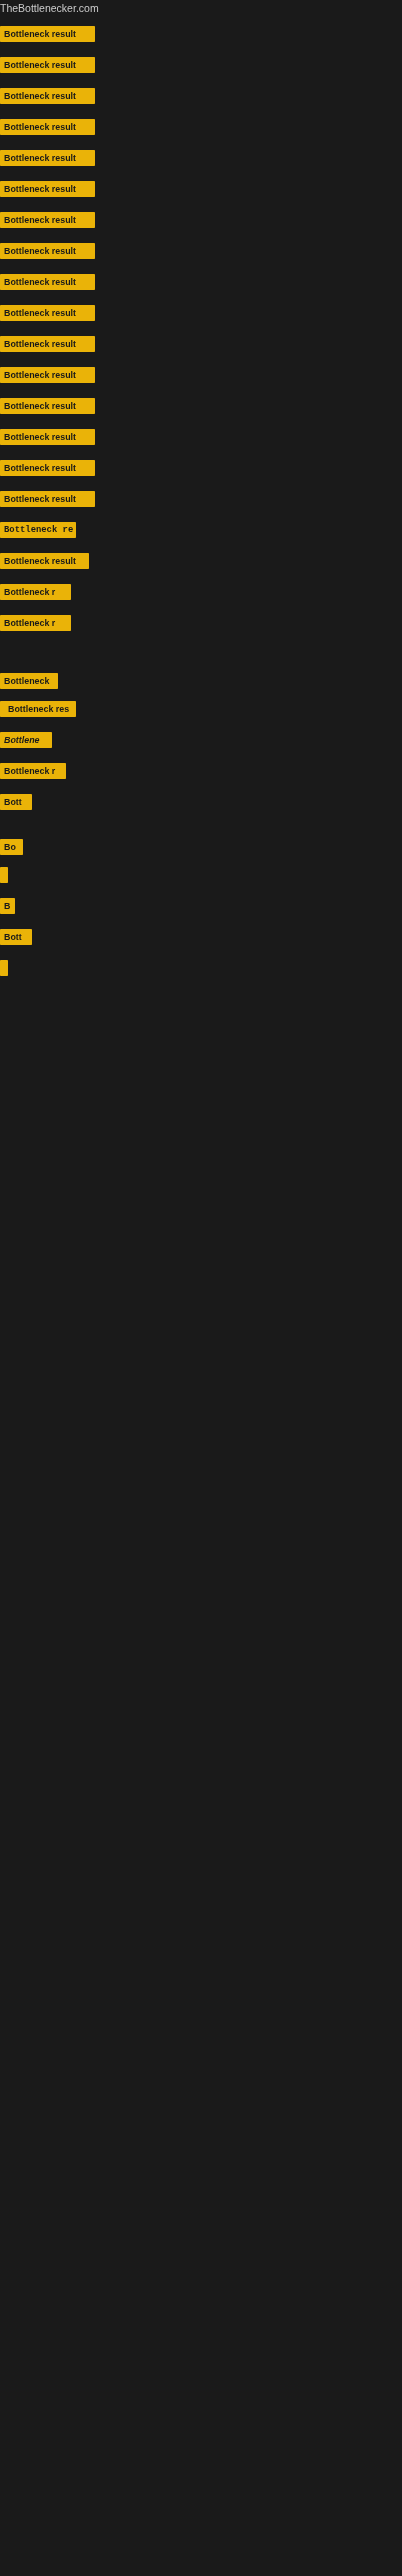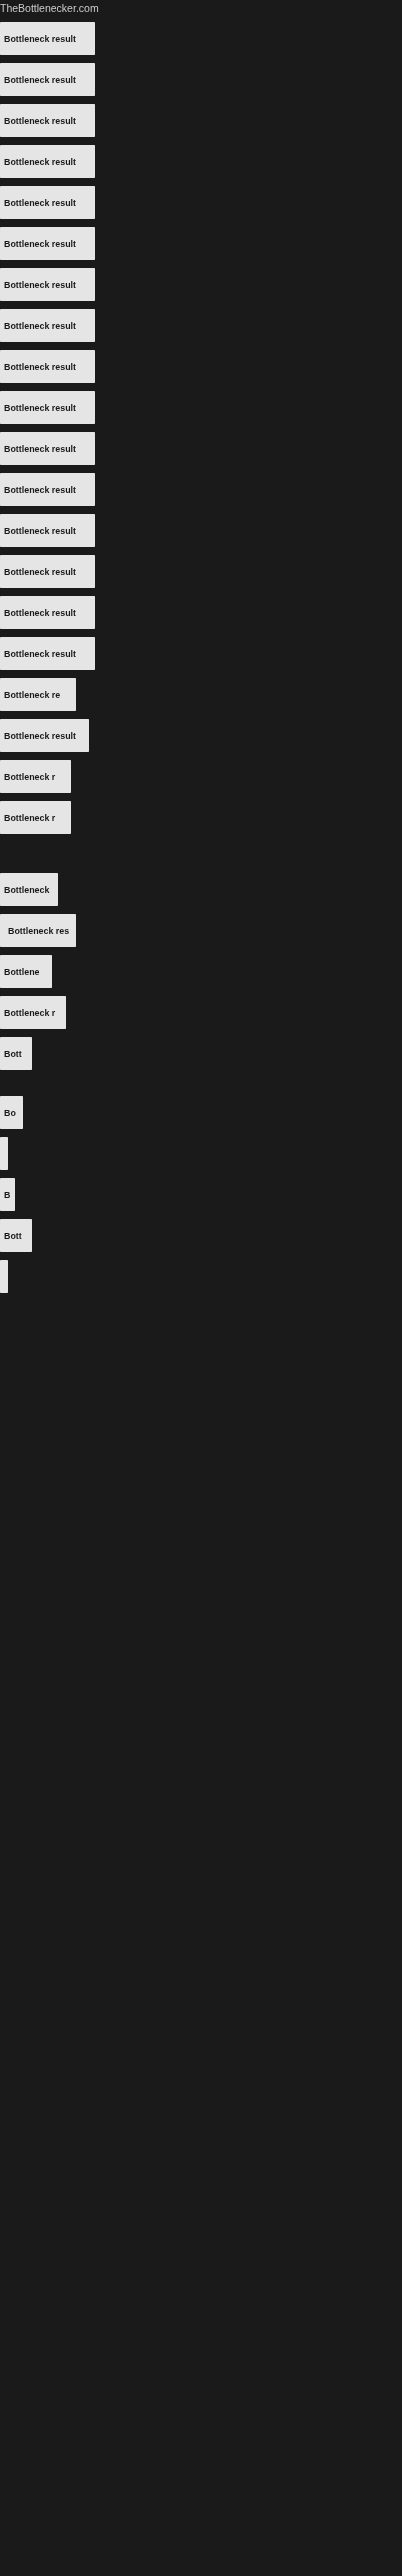--- a/index.html
+++ b/index.html
@@ -32,30 +32,30 @@
     }
 
     .bar-row {
       display: flex;
       align-items: center;
       padding: 4px 0;
       min-height: 31px;
     }
 
     .bottleneck-bar {
-      background-color: #e5e5e5;
+      background-color: #eab308;
       color: #1a1a1a;
       font-size: 8.9px;
       font-weight: bold;
       padding: 2.4px 4px;
       white-space: nowrap;
       overflow: hidden;
       display: flex;
       align-items: center;
-      height: 33px;
+      height: 16px;
       border-radius: 0.8px;
       text-align: right;
     }
   </style>
 </head>
 <body>
 
 <div>
   <span class="site-header">TheBottlenecker.com</span>
 </div>
@@ -103,39 +103,39 @@
     <div class="bar-row">
       <div class="bottleneck-bar" style="width: 95px;">Bottleneck result</div>
     </div>
     <div class="bar-row">
       <div class="bottleneck-bar" style="width: 95px;">Bottleneck result</div>
     </div>
     <div class="bar-row">
       <div class="bottleneck-bar" style="width: 95px;">Bottleneck result</div>
     </div>
     <div class="bar-row">
-      <div class="bottleneck-bar" style="width: 76px;">Bottleneck re</div>
+      <div class="bottleneck-bar" style="width: 76px; font-family: Liberation Mono, monospace;">Bottleneck re</div>
     </div>
     <div class="bar-row">
       <div class="bottleneck-bar" style="width: 89px;">Bottleneck result</div>
     </div>
     <div class="bar-row">
       <div class="bottleneck-bar" style="width: 71px;">Bottleneck r</div>
     </div>
     <div class="bar-row">
       <div class="bottleneck-bar" style="width: 71px;">Bottleneck r</div>
     </div>
     <div class="bar-row">
       <div class="bottleneck-bar" style="width: 58px; margin-top: 31px;">Bottleneck</div>
     </div>
     <div class="bar-row">
       <div class="bottleneck-bar" style="width: 76px; padding-left: 8px;">Bottleneck res</div>
     </div>
     <div class="bar-row">
-      <div class="bottleneck-bar" style="width: 52px;">Bottlene</div>
+      <div class="bottleneck-bar" style="width: 52px; font-style: italic;">Bottlene</div>
     </div>
     <div class="bar-row">
       <div class="bottleneck-bar" style="width: 66px;">Bottleneck r</div>
     </div>
     <div class="bar-row">
       <div class="bottleneck-bar" style="width: 32px;">Bott</div>
     </div>
     <div class="bar-row">
       <div class="bottleneck-bar" style="width: 22.5px; margin-top: 18px;">Bo</div>
     </div>

